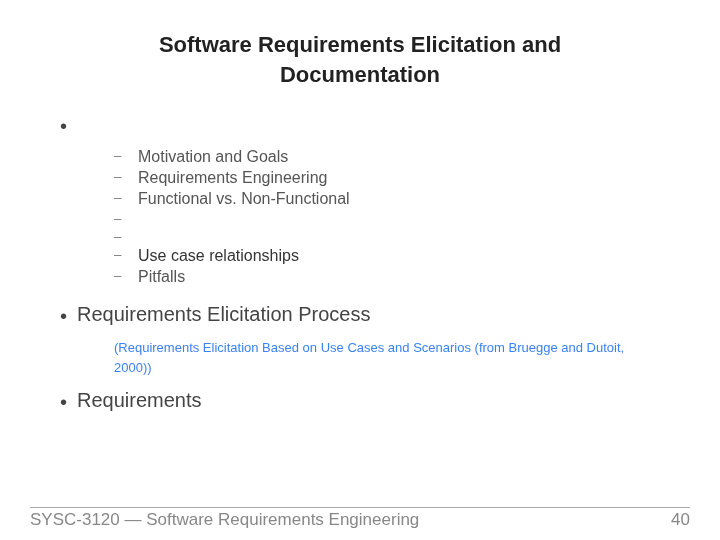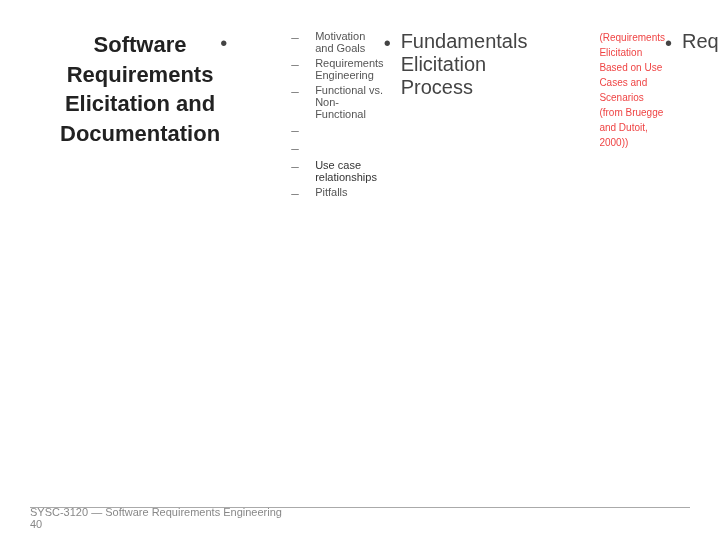--- a/index.html
+++ b/index.html
@@ -16,20 +16,21 @@
       color: #333333;
       position: relative;
       overflow: hidden;
     }
 
     .slide-container {
       width: 720px;
       height: 476px;
       padding: 30px 60px 20px 60px;
       display: flex;
+      flex-direction: column;
     }
 
     .title-block {
       text-align: center;
       margin-bottom: 24px;
     }
 
     .slide-title {
       font-size: 22px;
       font-weight: bold;
@@ -69,61 +70,60 @@
       color: #555555;
     }
 
     .dash {
       margin-right: 10px;
       color: #777;
       min-width: 14px;
     }
 
     .sub-item-text {
-      font-size: 11px;
+      font-size: 16px;
       color: #555555;
     }
 
     .sub-item-text.bold {
       font-weight: normal;
       color: #333333;
     }
 
     .section-heading-medium {
       font-size: 20px;
       color: #444444;
       font-weight: normal;
     }
 
     .indent-text {
-      margin-left: 72px;
+      margin-left: 54px;
       margin-bottom: 12px;
-      font-size: 10px;
-      color: #ef4444;
+      font-size: 13px;
+      color: #3b82f6;
       line-height: 1.5;
     }
 
     .footer-line {
       position: absolute;
       bottom: 32px;
       left: 30px;
       right: 30px;
       border-top: 1px solid #aaaaaa;
     }
 
     .footer-content {
       position: absolute;
       bottom: 10px;
       left: 30px;
       right: 30px;
       display: flex;
       justify-content: space-between;
-      font-size: 11px;
+      font-size: 17px;
       color: #888888;
-      flex-direction: column;
     }
   </style>
 </head>
 <body>
 
 <div class="slide-container">
 
   <div class="title-block">
     <div class="slide-title">
       <span>Software Requirements Elicitation and</span><br>
@@ -159,21 +159,21 @@
       <span class="sub-item-text bold">Use case relationships</span>
     </div>
     <div class="sub-item">
       <span class="dash">–</span>
       <span class="sub-item-text">Pitfalls</span>
     </div>
   </div>
 
   <div class="section-bullet">
     <span class="bullet-dot">•</span>
-    <span class="section-heading-medium">Fundamentals Elicitation Process</span>
+    <span class="section-heading-medium">Requirements Elicitation Process</span>
   </div>
 
   <div class="indent-text">
     <span>(Requirements Elicitation Based on Use Cases and Scenarios (from
 Bruegge and Dutoit, 2000))</span>
   </div>
 
   <div class="section-bullet">
     <span class="bullet-dot">•</span>
     <span class="section-heading-medium">Requirements</span>

